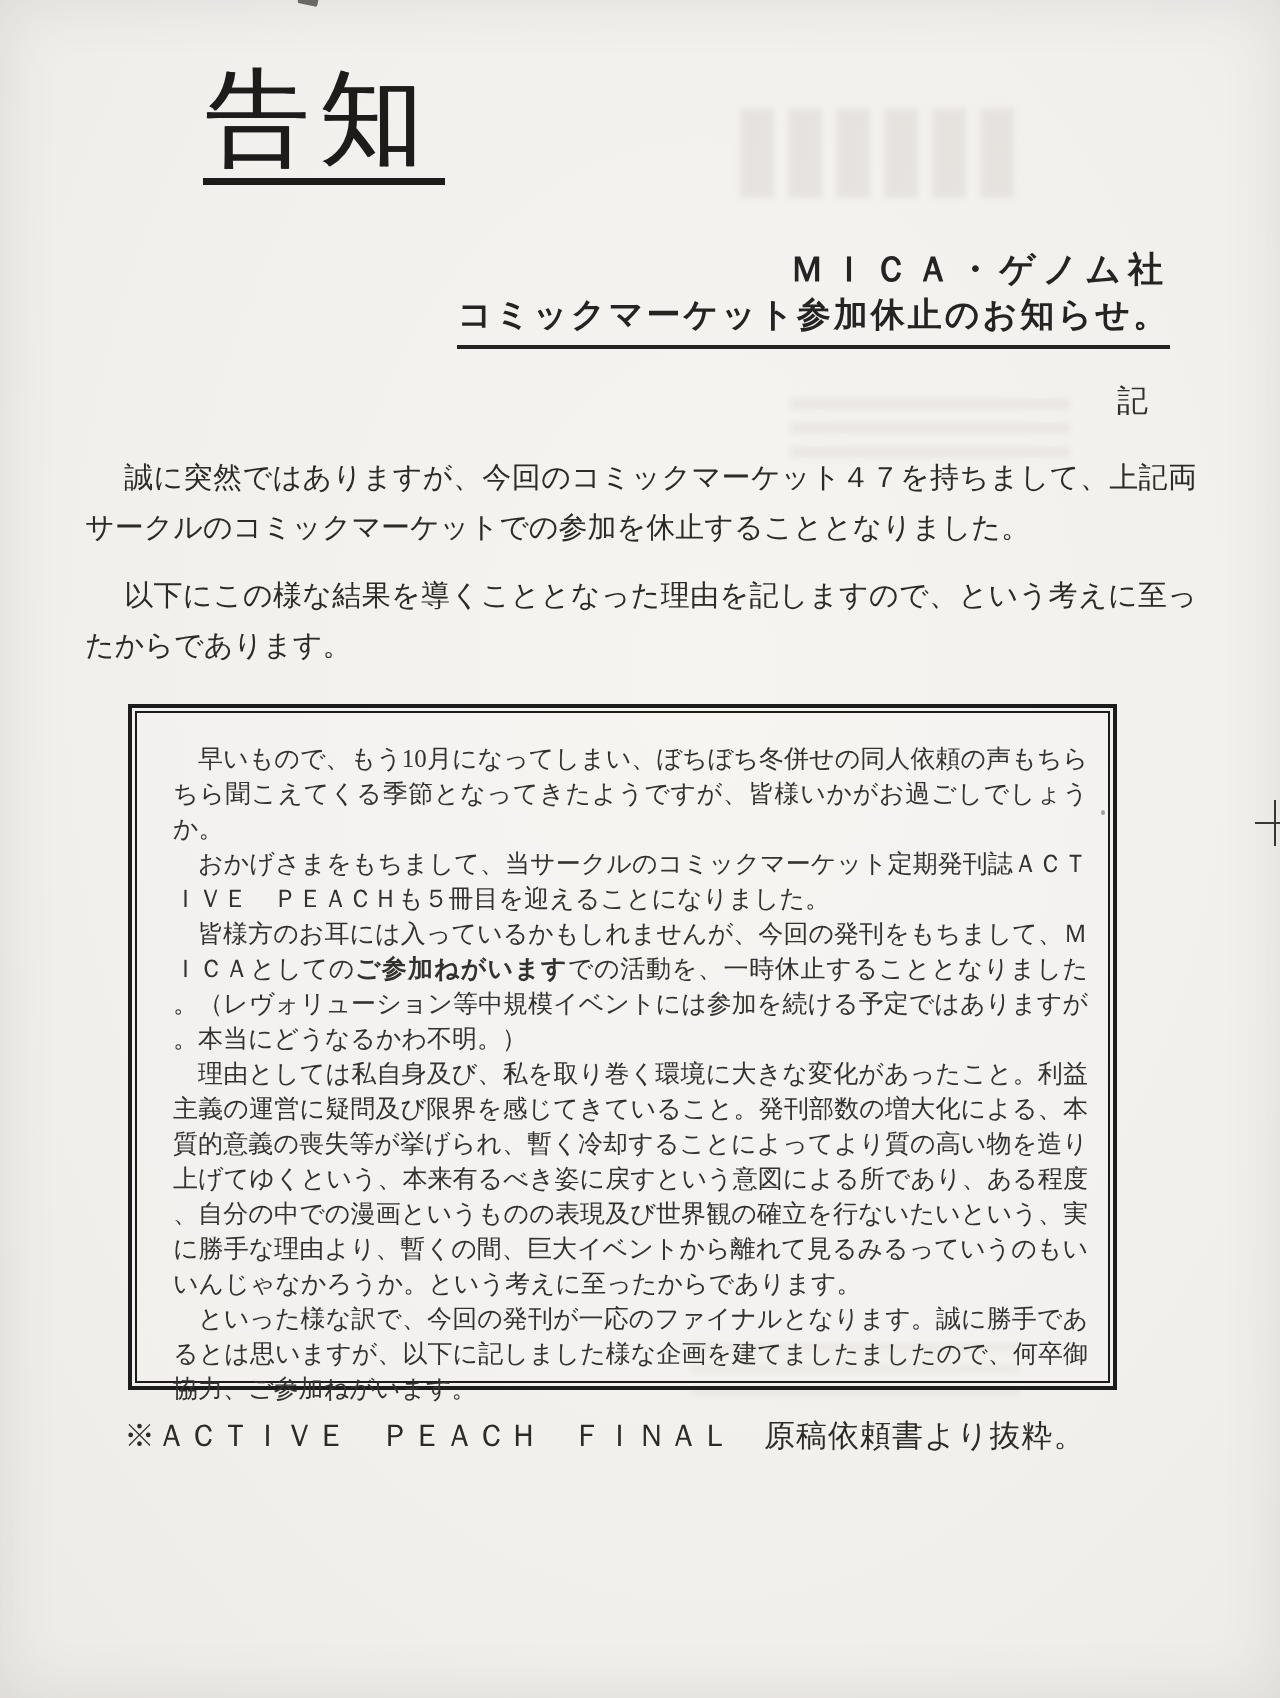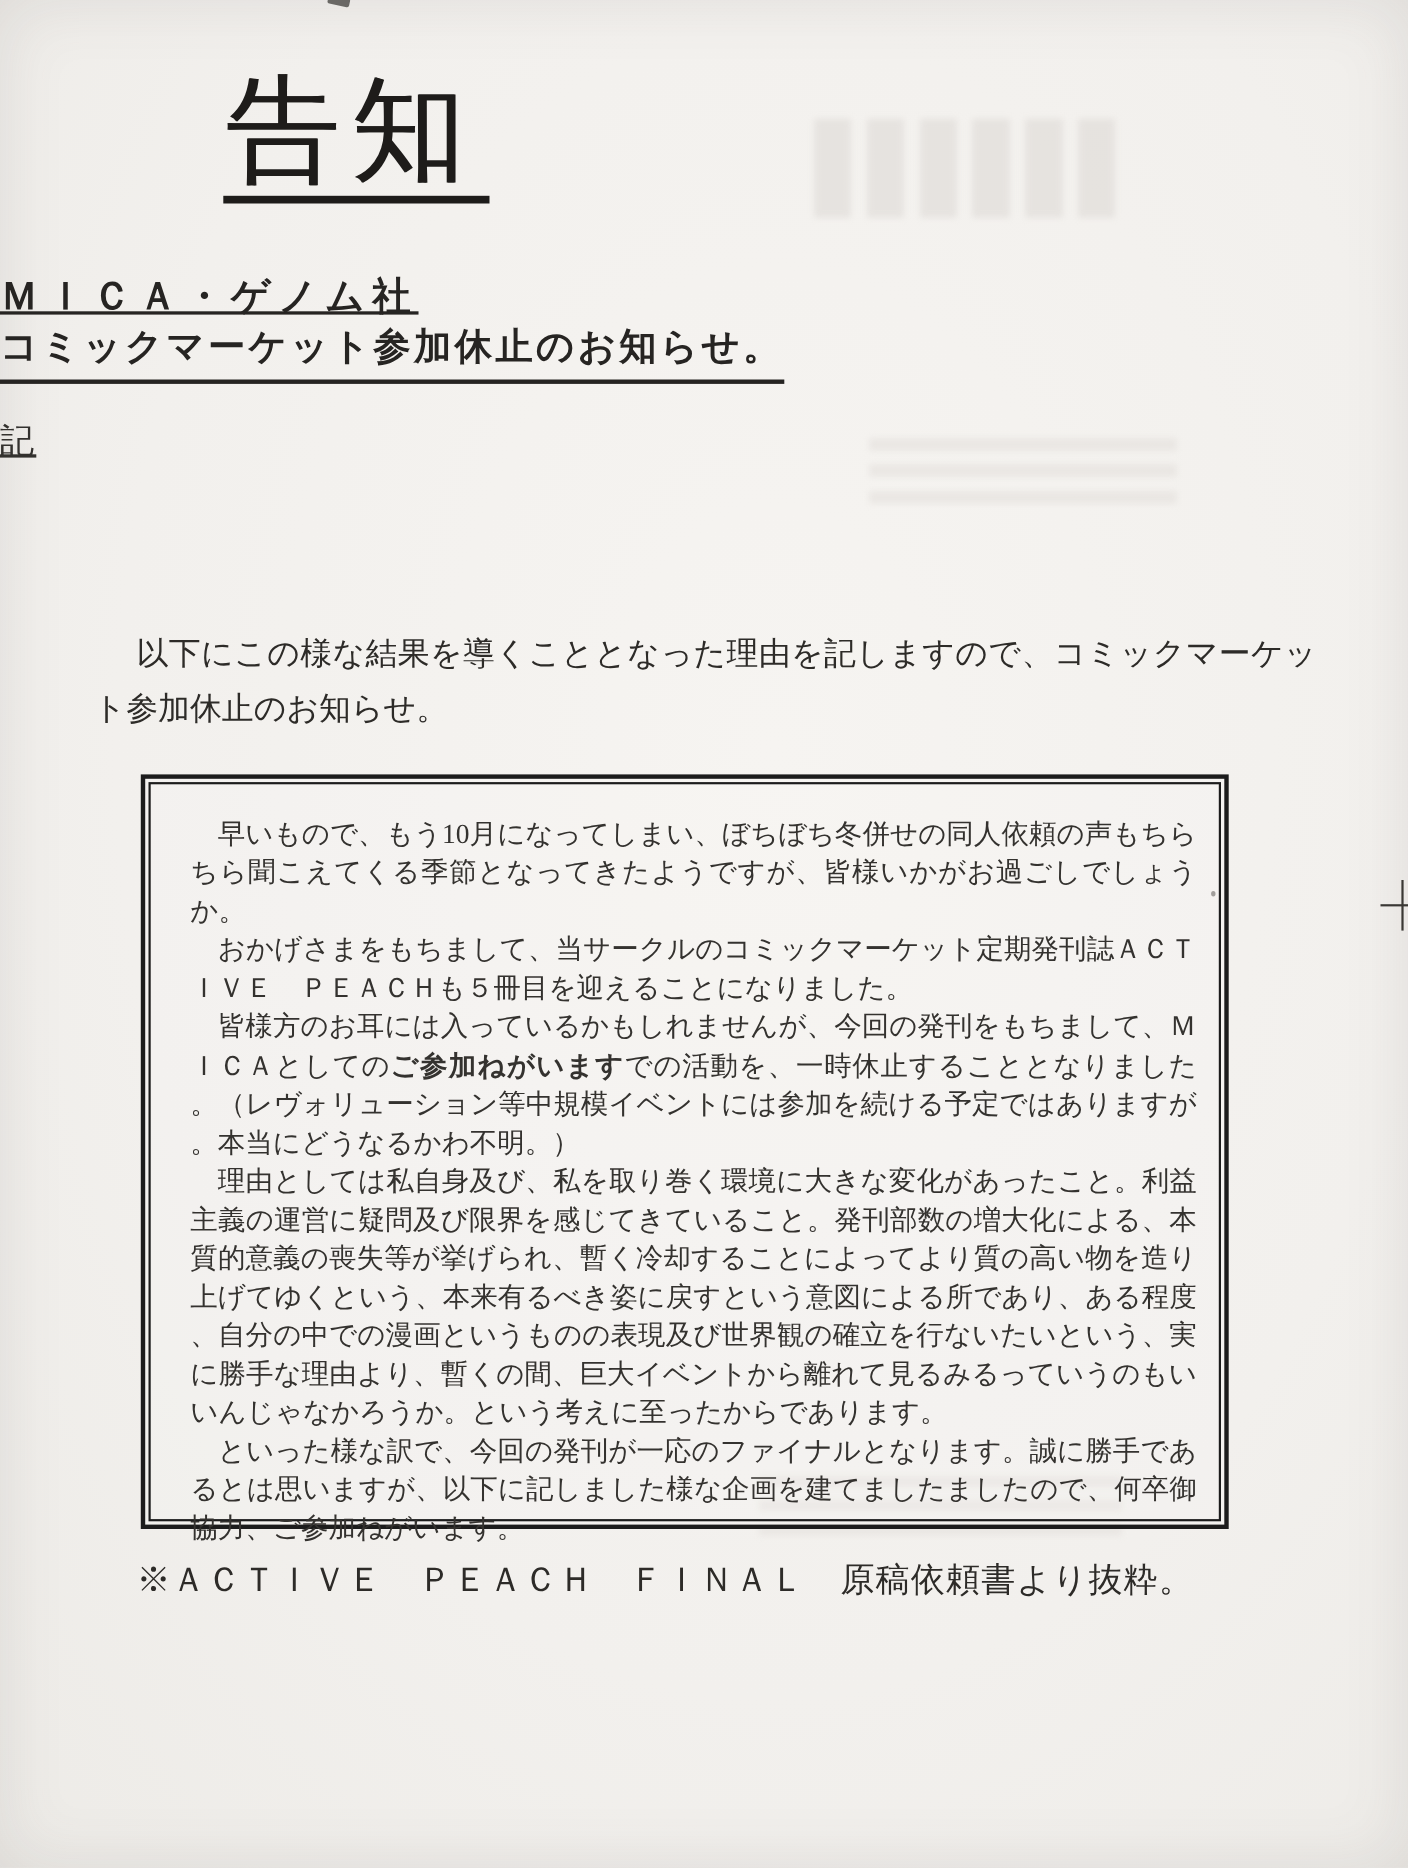--- a/index.html
+++ b/index.html
@@ -59,21 +59,21 @@
     position:absolute;left:203px;top:62px;
     font-family:"DejaVu Sans","Liberation Sans",sans-serif;
     font-weight:normal;
     font-size:104px;line-height:112px;
     letter-spacing:10px;
     color:#1e1c1a;
     border-bottom:7px solid #1e1c1a;
     padding:0 12px 4px 2px;
     text-shadow:1px 0 0 #1e1c1a;
   }
-  .center-wrap{position:absolute;left:0;width:1170px;text-align:left;text-decoration:underline;}
+  .center-wrap{position:absolute;left:0;width:1170px;text-align:right;}
   .org-line{
     top:246px;
     font-family:"DejaVu Sans","Liberation Sans",sans-serif;
     font-size:35px;font-weight:600;letter-spacing:7px;color:#262422;
   }
   .subject-wrap{top:292px;}
   .subject-line{
     display:inline-block;
     font-family:"DejaVu Sans","Liberation Sans",sans-serif;
     font-size:34px;font-weight:600;letter-spacing:3px;color:#262422;
@@ -144,21 +144,22 @@
   <div class="doc-title">告知</div>
 
   <div class="center-wrap org-line">ＭＩＣＡ・ゲノム社</div>
 
   <div class="center-wrap subject-wrap">
     <span class="subject-line">コミックマーケット参加休止のお知らせ。</span>
   </div>
 
   <div class="center-wrap salutation">記</div>
 
-  <p class="body-para para-2">以下にこの様な結果を導くこととなった理由を記しますので、コミックマーケット参加休止のお知らせ。</p>
+  <p class="body-para para-1">誠に突然ではありますが、今回のコミックマーケット４７を持ちまして、上記両サークルのコミックマーケットでの参加を休止することとなりました。</p>
+  <p class="body-para para-2">以下にこの様な結果を導くこととなった理由を記しますので、という考えに至ったからであります。</p>
 
   <div class="notice-box">
     <div class="notice-box-inner">
       <p class="box-p">早いもので、もう10月になってしまい、ぼちぼち冬併せの同人依頼の声もちらちら聞こえてくる季節となってきたようですが、皆様いかがお過ごしでしょうか。</p>
       <p class="box-p">おかげさまをもちまして、当サークルのコミックマーケット定期発刊誌ＡＣＴＩＶＥ　ＰＥＡＣＨも５冊目を迎えることになりました。</p>
       <p class="box-p"><span>皆様方のお耳には入っているかもしれませんが、今回の発刊をもちまして、ＭＩＣＡとしての</span><span class="bold-span">ご参加ねがいます</span><span>での活動を、一時休止することとなりました。（レヴォリューション等中規模イベントには参加を続ける予定ではありますが。本当にどうなるかわ不明。）</span></p>
       <p class="box-p">理由としては私自身及び、私を取り巻く環境に大きな変化があったこと。利益主義の運営に疑問及び限界を感じてきていること。発刊部数の増大化による、本質的意義の喪失等が挙げられ、暫く冷却することによってより質の高い物を造り上げてゆくという、本来有るべき姿に戻すという意図による所であり、ある程度、自分の中での漫画というものの表現及び世界観の確立を行ないたいという、実に勝手な理由より、暫くの間、巨大イベントから離れて見るみるっていうのもいいんじゃなかろうか。という考えに至ったからであります。</p>
       <p class="box-p">といった様な訳で、今回の発刊が一応のファイナルとなります。誠に勝手であるとは思いますが、以下に記しました様な企画を建てましたましたので、何卒御協力、ご参加ねがいます。</p>
     </div>
   </div>

